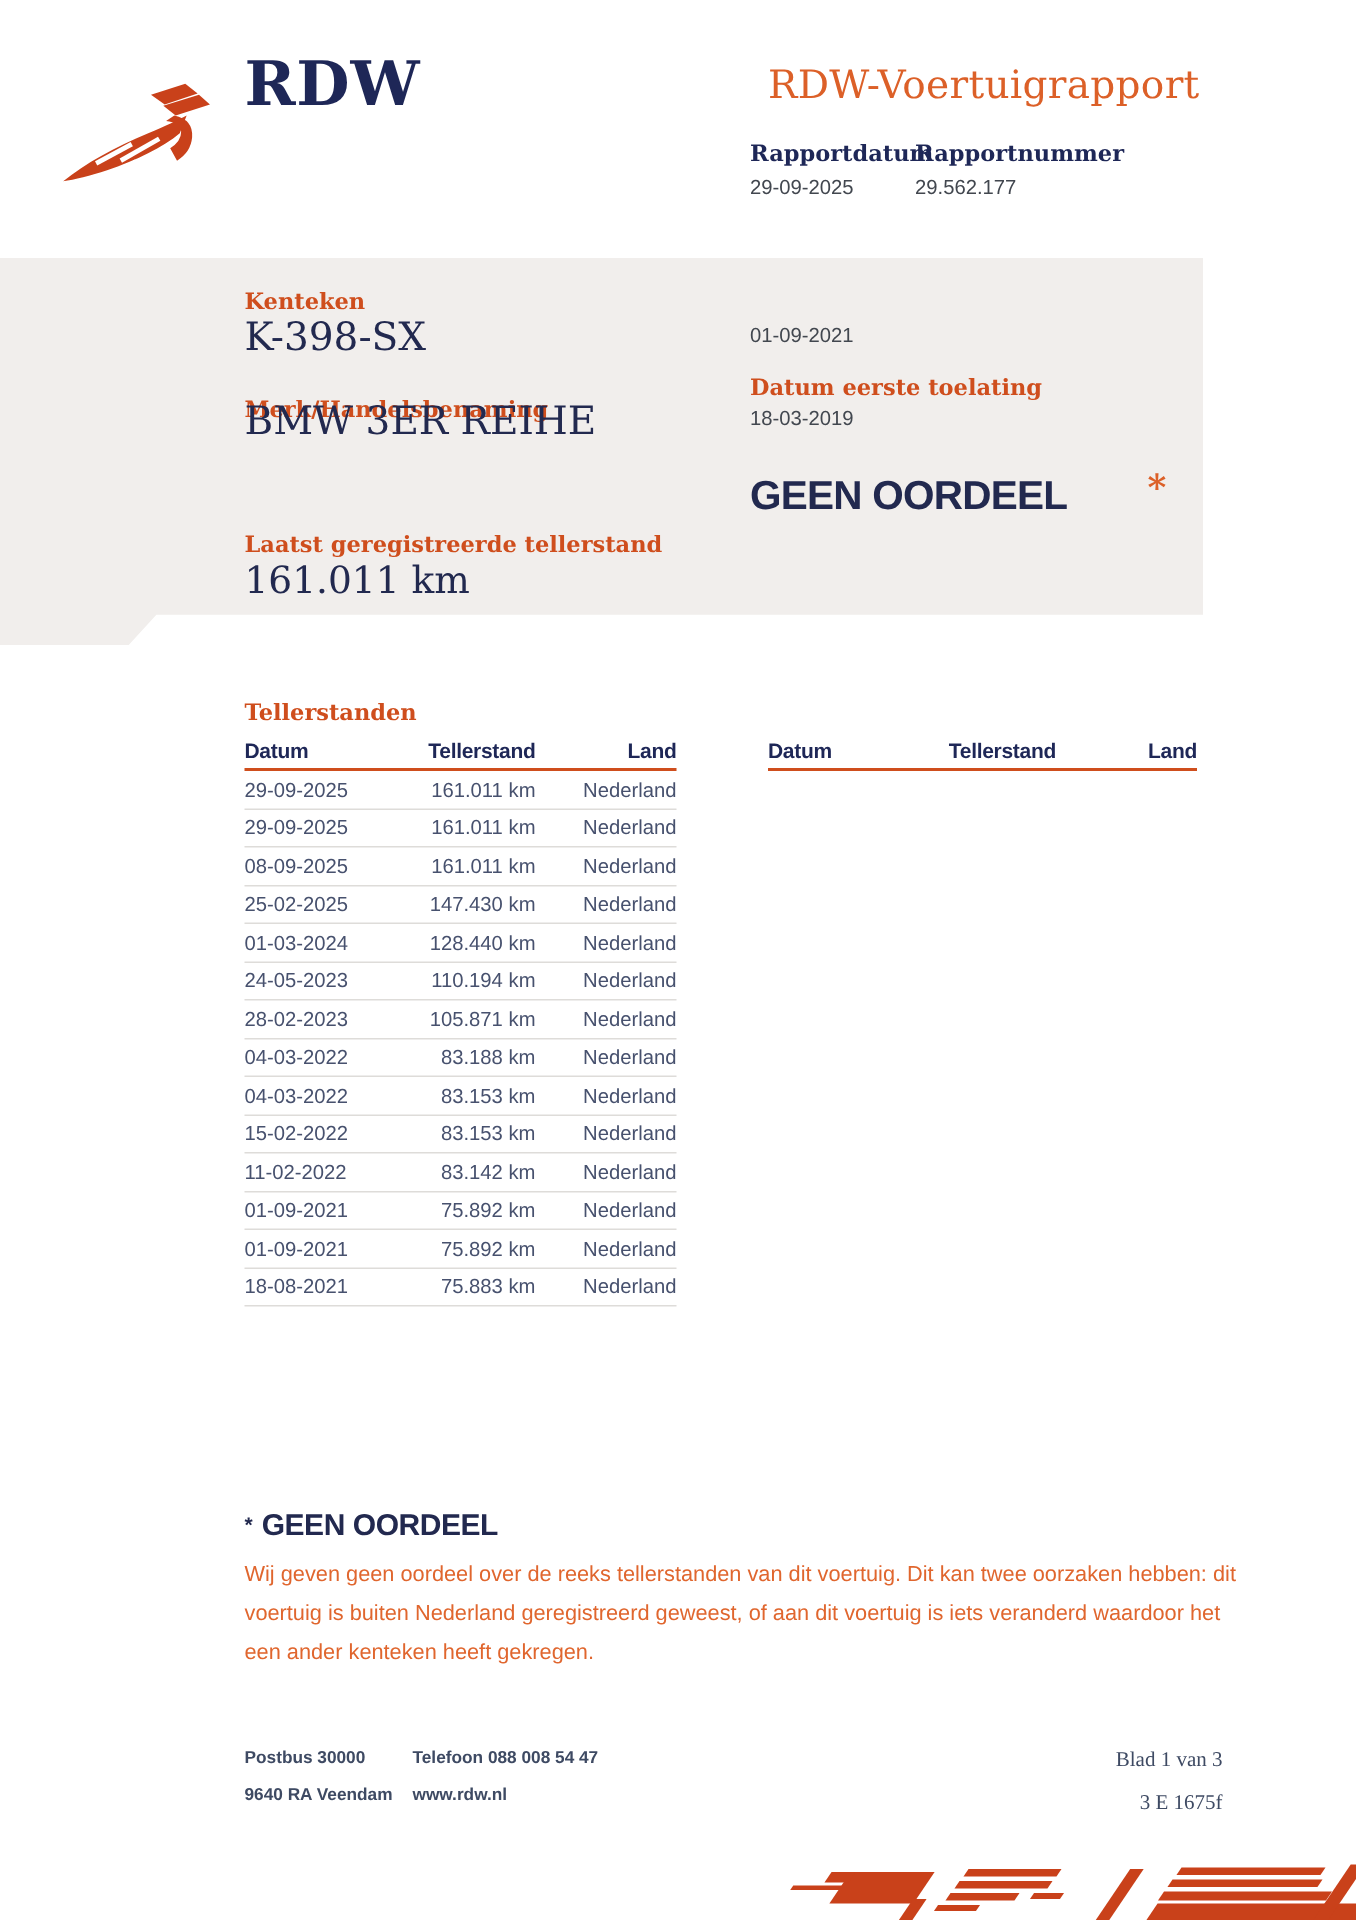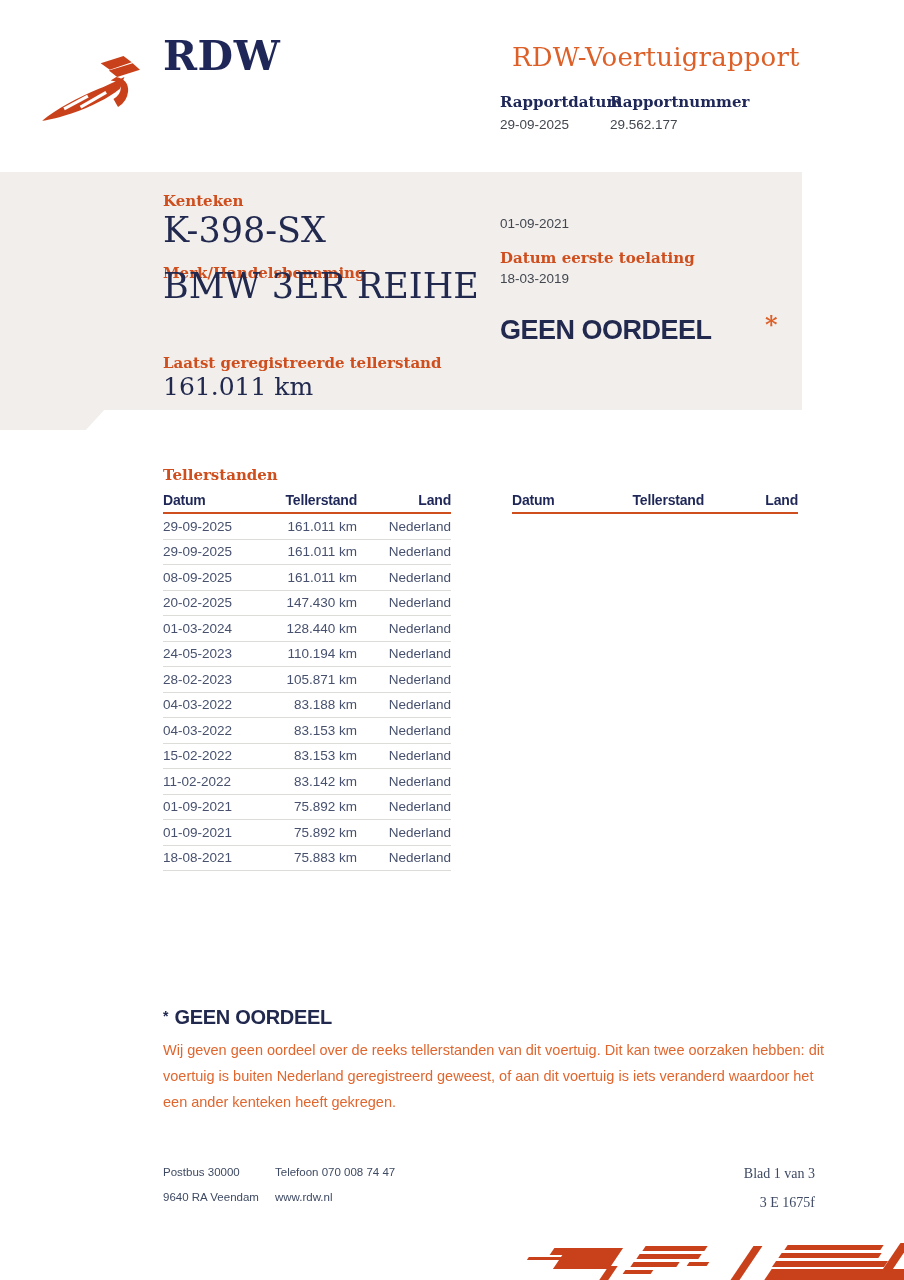--- a/index.html
+++ b/index.html
@@ -16,21 +16,21 @@
   .hdr-meta{display:flex;margin-top:21px;}
   .hdr-meta .mcol{margin-right:12px;}
   .hdr-meta .mcol:first-child{width:92px;margin-right:18px;}
   .mlabel{font-size:15px;font-weight:700;color:var(--navy);}
   .mvalue{font-size:13.5px;color:var(--meta-text);margin-top:6px;}
 
   
   .panel{position:absolute;left:0;top:172px;width:802px;height:258px;background:var(--panel-bg);
          clip-path:polygon(0 0,100% 0,100% 92.2%,13% 92.2%,10.7% 100%,0 100%);}
   .lbl{font-size:15px;font-weight:700;color:var(--accent);}
-  .bigval{font-size:35px;color:var(--value-navy);}
+  .bigval{font-size:26px;color:var(--value-navy);}
   .pos{position:absolute;}
   .smallval{font-size:13.5px;color:var(--meta-text);}
   .verdict{font-size:27px;font-weight:800;color:var(--value-navy);letter-spacing:-0.5px;}
   .verdict-mark{font-size:24px;font-weight:700;color:var(--title-orange);}
 
   
   .tables{position:absolute;left:163px;top:466px;width:635px;}
   .tbl-title{font-size:15px;font-weight:700;color:var(--accent);margin-bottom:8px;}
   .tbl-row-wrap{display:flex;gap:61px;align-items:flex-start;}
   .tbl{width:288px;}
@@ -46,21 +46,21 @@
 
   
   .note{position:absolute;left:163px;top:1006px;width:662px;}
   .note-head{display:flex;align-items:flex-start;gap:6px;}
   .note-mark{font-size:14px;font-weight:700;color:var(--value-navy);margin-top:2px;}
   .note-title{font-size:20px;font-weight:800;color:var(--value-navy);letter-spacing:-0.3px;}
   .note-body{margin-top:9px;font-size:14.5px;line-height:1.78;color:var(--para-orange);}
 
   
   .footer{position:absolute;left:163px;top:1166px;width:652px;font-size:11.5px;color:#3e4a63;}
-  .f-grid{display:flex;}
+  .f-grid{display:flex;font-weight:bold;}
   .f-col1{width:112px;}
   .f-col1 div,.f-col2 div{margin-bottom:13px;}
   .f-right{position:absolute;right:89px;top:1166px;text-align:right;font-size:14px;color:#3e4a63;font-family:Liberation Serif, serif;}
   .f-right div{margin-bottom:13px;}
 
   
   .stripes{position:absolute;left:0;top:0;width:904px;height:1280px;pointer-events:none;}
   .stripe{position:absolute;background:var(--logo-orange);transform:skewX(-34deg);}
 </style>
 </head>
@@ -136,21 +136,21 @@
               <span class="c-datum">29-09-2025</span>
               <span class="c-tell">161.011 km</span>
               <span class="c-land">Nederland</span>
             </div>
             <div class="trow">
               <span class="c-datum">08-09-2025</span>
               <span class="c-tell">161.011 km</span>
               <span class="c-land">Nederland</span>
             </div>
             <div class="trow">
-              <span class="c-datum">20-02-2025</span>
+              <span class="c-datum">25-02-2025</span>
               <span class="c-tell">147.430 km</span>
               <span class="c-land">Nederland</span>
             </div>
             <div class="trow">
               <span class="c-datum">01-03-2024</span>
               <span class="c-tell">128.440 km</span>
               <span class="c-land">Nederland</span>
             </div>
             <div class="trow">
               <span class="c-datum">24-05-2023</span>
@@ -217,21 +217,21 @@
     <div class="note-body">Wij geven geen oordeel over de reeks tellerstanden van dit voertuig. Dit kan twee oorzaken hebben: dit voertuig is buiten Nederland geregistreerd geweest, of aan dit voertuig is iets veranderd waardoor het een ander kenteken heeft gekregen.</div>
   </div>
 
   <div class="footer">
     <div class="f-grid">
       <div class="f-col1">
         <div>Postbus 30000</div>
         <div>9640 RA Veendam</div>
       </div>
       <div class="f-col2">
-        <div>Telefoon 070 008 74 47</div>
+        <div>Telefoon 088 008 54 47</div>
         <div>www.rdw.nl</div>
       </div>
     </div>
   </div>
   <div class="f-right">
     <div>Blad 1 van 3</div>
     <div>3 E 1675f</div>
   </div>
 
   <div class="stripes">

